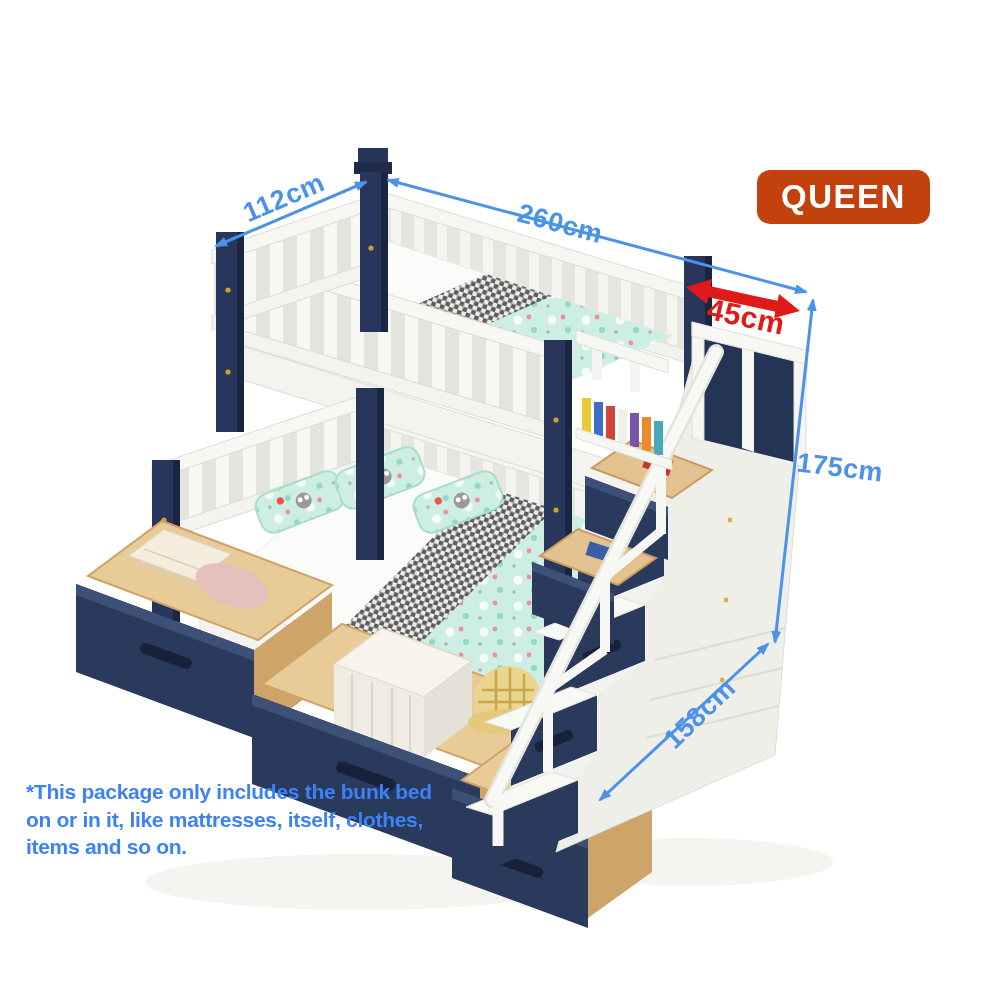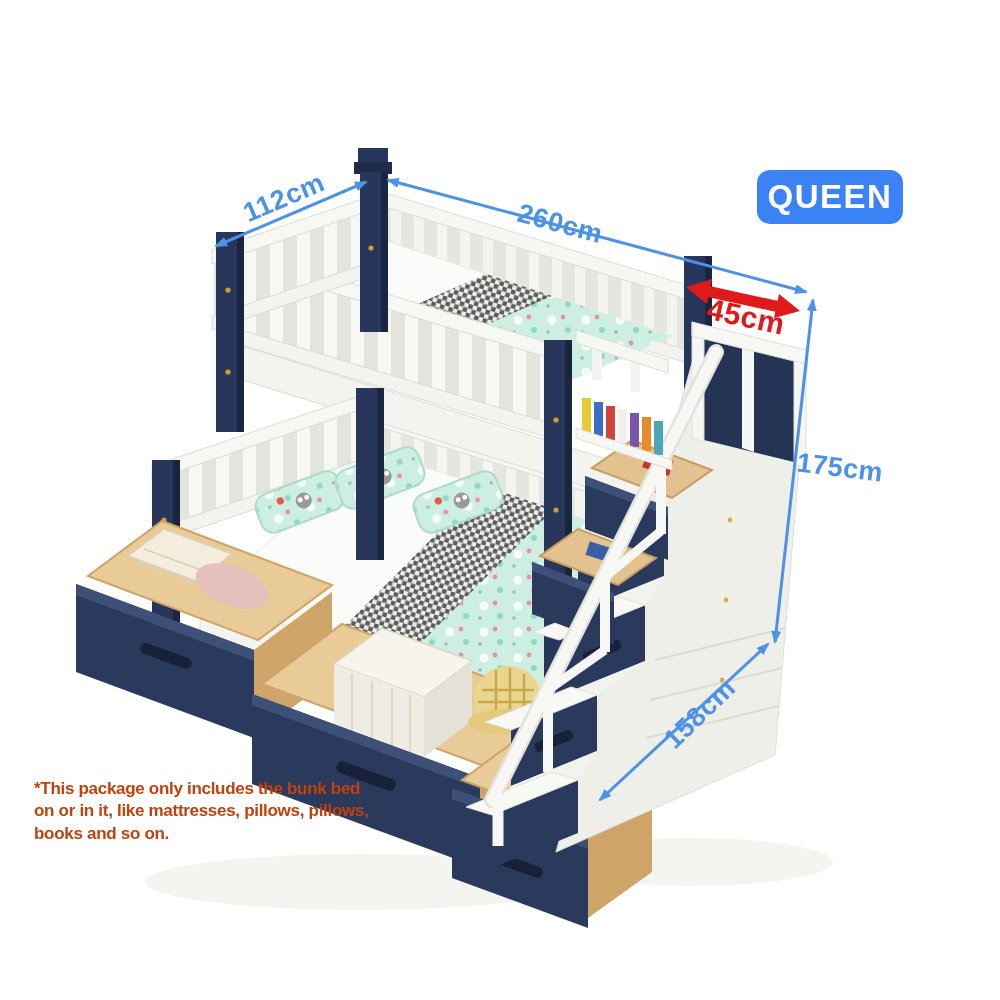--- a/index.html
+++ b/index.html
@@ -2,25 +2,25 @@
 <html><head>
 <meta charset="utf-8">
 <style>
   html,body{margin:0;padding:0;background:#fff;}
   #stage{position:relative;width:1000px;height:1000px;background:#ffffff;overflow:hidden;
          font-family:"Liberation Sans",sans-serif;}
   #scene{position:absolute;left:0;top:0;}
   .dim{position:absolute;font-weight:bold;font-size:27px;color:#4C92E8;white-space:nowrap;
        transform:translate(-50%,-50%) rotate(var(--r));letter-spacing:.5px;}
   .dim.red{color:#E01A1A;font-size:30px;font-weight:800;}
-  #badge{position:absolute;left:757px;top:170px;width:146px;height:54px;background:#3b82f6;
+  #badge{position:absolute;left:757px;top:170px;width:173px;height:54px;background:#c2410c;
          border-radius:13px;display:flex;align-items:center;justify-content:center;
          color:#fff;font-weight:bold;font-size:33px;letter-spacing:1.5px;}
-  #disclaimer{position:absolute;left:34px;top:778px;width:420px;color:#c2410c;
-              font-weight:bold;font-size:17px;line-height:1.32;letter-spacing:-0.3px;}
+  #disclaimer{position:absolute;left:26px;top:778px;width:420px;color:#3b82f6;
+              font-weight:bold;font-size:21px;line-height:1.32;letter-spacing:-0.3px;}
 </style>
 </head>
 <body>
 
 <div id="stage">
 
 <svg id="scene" width="1000" height="1000" viewBox="0 0 1000 1000">
   <defs>
     <pattern id="mint" width="34" height="26" patternUnits="userSpaceOnUse">
       <rect width="34" height="26" fill="#CDEFE3"></rect>
@@ -290,17 +290,17 @@
 <div class="dim" style="left:284px;top:198px;--r:-23deg">112cm</div>
 <div class="dim" style="left:560px;top:224px;--r:15deg">260cm</div>
 <div class="dim red" style="left:746px;top:317px;--r:12deg">45cm</div>
 <div class="dim" style="left:840px;top:468px;--r:7deg">175cm</div>
 <div class="dim" style="left:700px;top:714px;--r:-44deg">158cm</div>
 
 <div id="badge">QUEEN</div>
 
 <div id="disclaimer">
   <div>*This package only includes the bunk bed</div>
-  <div>on or in it, like mattresses, pillows, pillows,</div>
-  <div>books and so on.</div>
+  <div>on or in it, like mattresses, itself, clothes,</div>
+  <div>items and so on.</div>
 </div>
 
 </div>
 
 </body></html>

